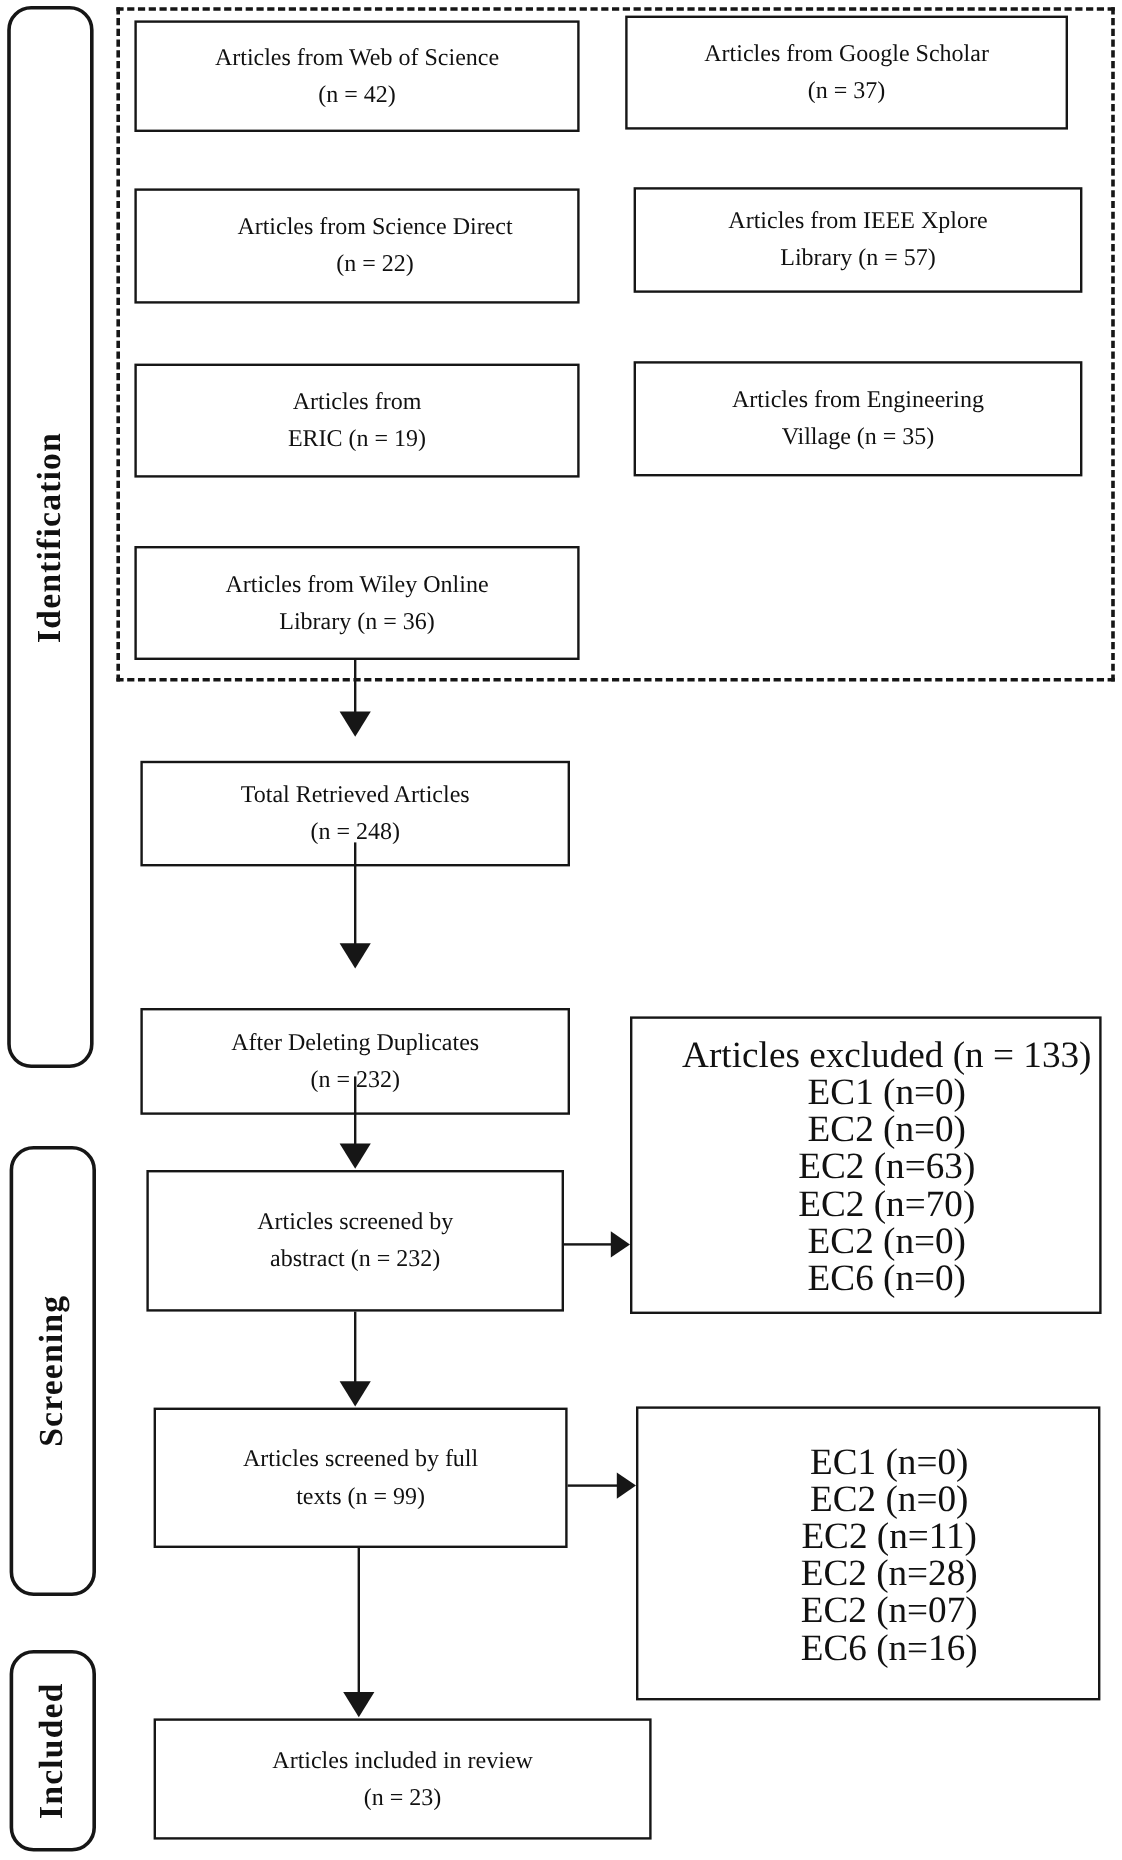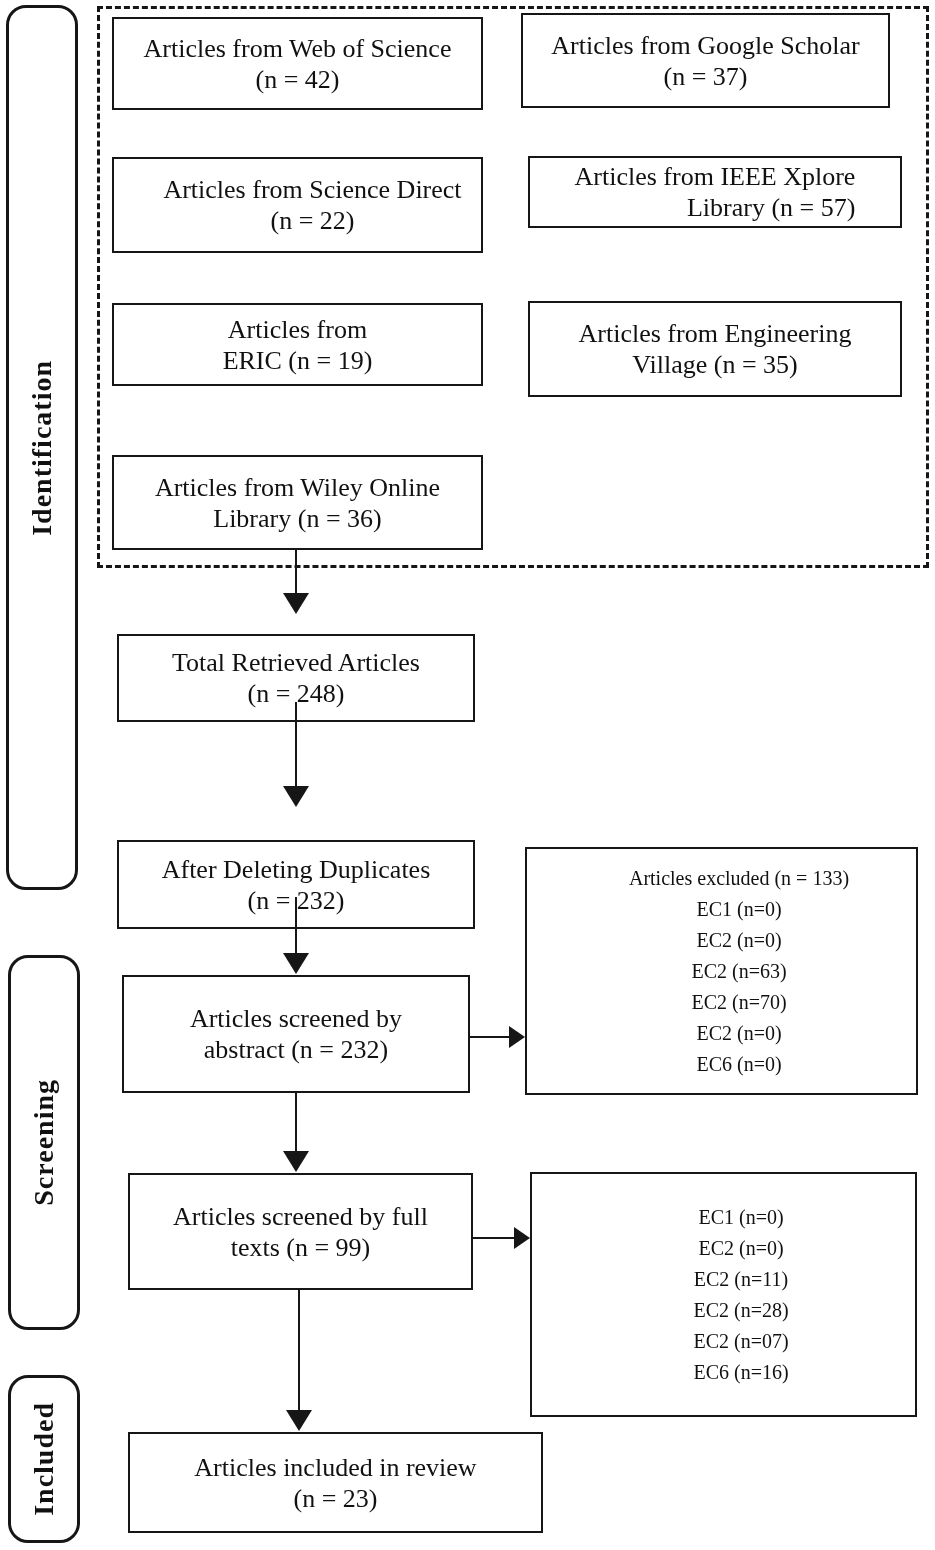--- a/index.html
+++ b/index.html
@@ -18,21 +18,21 @@
   }
   .box {
     position: absolute;
     box-sizing: border-box;
     border: 2px solid #161616;
     background: #ffffff;
     display: flex;
     align-items: center;
     justify-content: center;
     text-align: center;
-    font-size: 26px;
+    font-size: 20px;
     line-height: 31px;
     white-space: pre-line;
     padding: 4px 6px;
   }
   .cluster {
     position: absolute;
     box-sizing: border-box;
     border: 3px dashed #161616;
     background: transparent;
   }
@@ -57,21 +57,21 @@
   .excluded-box {
     position: absolute;
     box-sizing: border-box;
     border: 2px solid #161616;
     background: #ffffff;
     display: flex;
     flex-direction: column;
     align-items: center;
     justify-content: center;
     text-align: center;
-    font-size: 20px;
+    font-size: 31px;
     line-height: 31px;
     padding-left: 35px;
   }
   .vline {
     position: absolute;
     width: 2px;
     background: #161616;
   }
   .hline {
     position: absolute;
@@ -111,23 +111,23 @@
   </div>
 
   <div class="cluster" style="left:97px; top:6px; width:832px; height:562px;"></div>
 
   <div class="box" style="left:112px; top:17px; width:371px; height:93px;">Articles from Web of Science
 (n = 42)</div>
   <div class="box" style="left:521px; top:13px; width:369px; height:95px;">Articles from Google Scholar
 (n = 37)</div>
   <div class="box" style="left:112px; top:157px; width:371px; height:96px;padding-left:36px;">Articles from Science Direct
 (n = 22)</div>
-  <div class="box" style="left:528px; top:156px; width:374px; height:72px;text-align:right;">Articles from IEEE Xplore
+  <div class="box" style="left:528px; top:156px; width:374px; height:88px;">Articles from IEEE Xplore
 Library (n = 57)</div>
-  <div class="box" style="left:112px; top:303px; width:371px; height:83px;">Articles from
+  <div class="box" style="left:112px; top:303px; width:371px; height:95px;">Articles from
 ERIC (n = 19)</div>
   <div class="box" style="left:528px; top:301px; width:374px; height:96px;">Articles from Engineering
 Village (n = 35)</div>
   <div class="box" style="left:112px; top:455px; width:371px; height:95px;font-family:Liberation Serif, serif;">Articles from Wiley Online
 Library (n = 36)</div>
 
   <div class="box" style="left:117px; top:614px; width:358px; height:88px;margin-top:20px;">Total Retrieved Articles
 (n = 248)</div>
   <div class="box" style="left:117px; top:840px; width:358px; height:89px;">After Deleting Duplicates
 (n = 232)</div>

